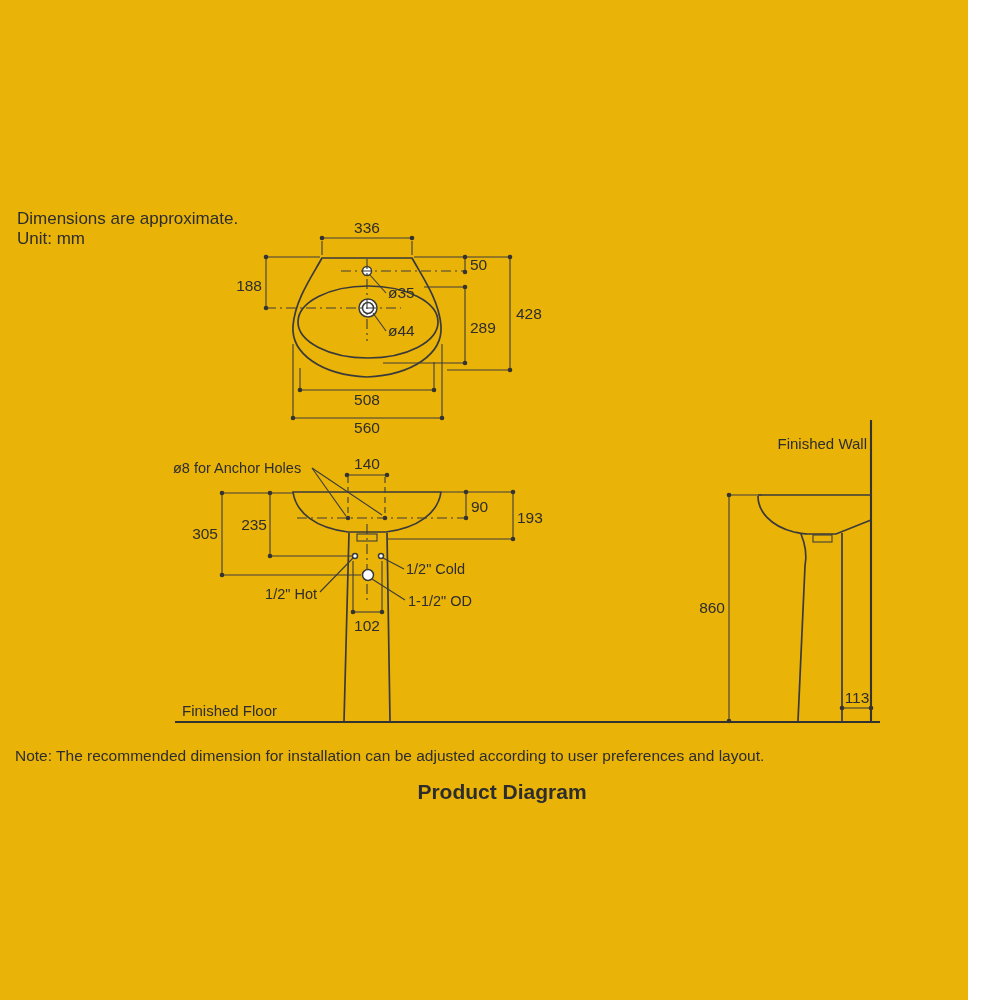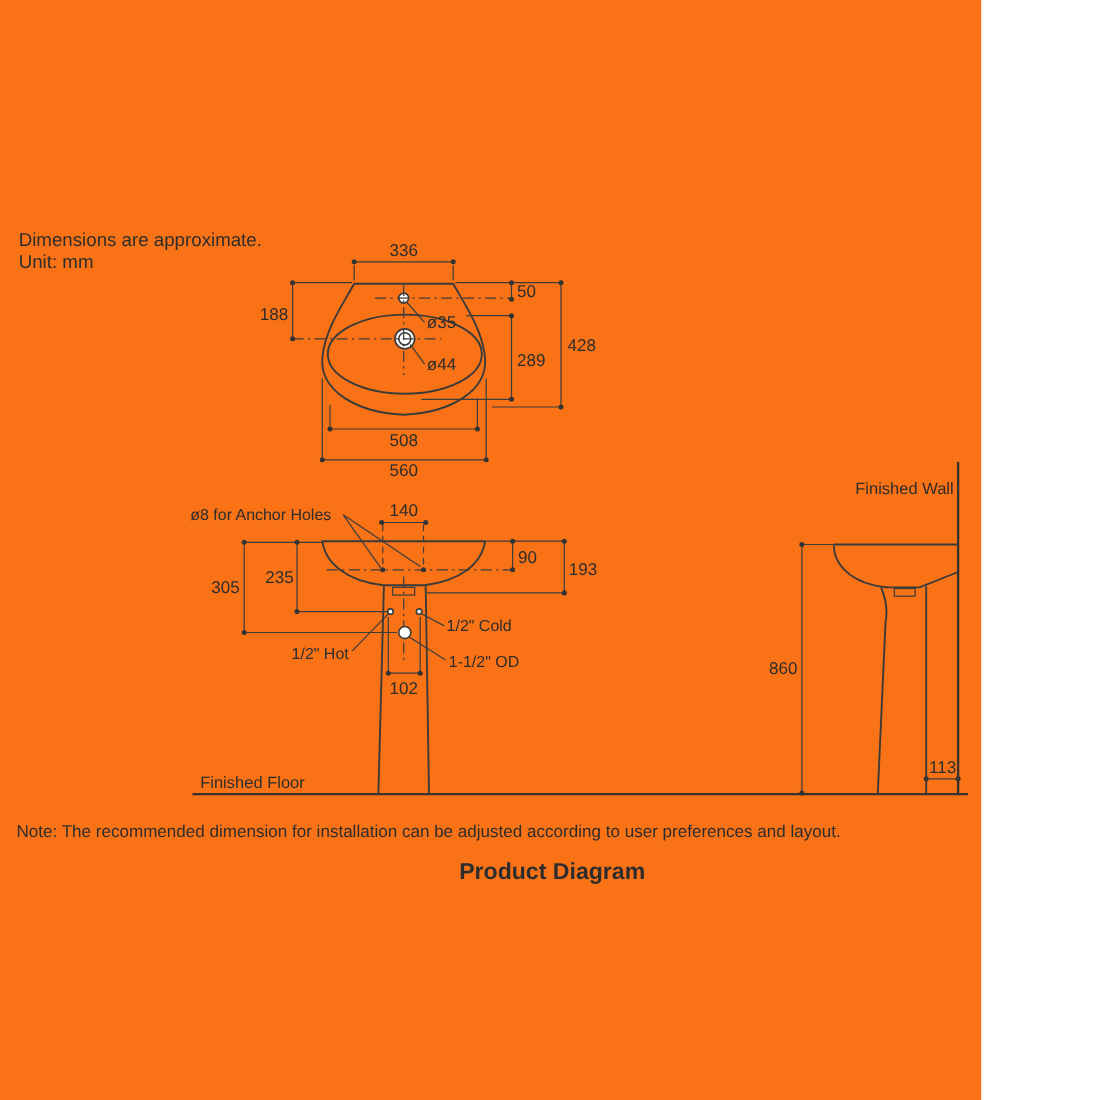--- a/index.html
+++ b/index.html
@@ -1,16 +1,16 @@
 <!DOCTYPE html>
 <html><head>
 <meta charset="utf-8">
 <style>
   html,body { margin:0; padding:0; background:#ffffff; }
-  .canvas { width:892px; height:1000px; background:#f97316; position:relative; }
+  .canvas { width:968px; height:1000px; background:#eab308; position:relative; }
   svg { display:block; }
   text {
     font-family: "Liberation Sans", "DejaVu Sans", sans-serif;
     fill:#2d2d2d;
   }
   .hdr   { font-size:17px; }
   .dim   { font-size:15.5px; }
   .lbl   { font-size:14.5px; }
   .view  { font-size:15px; }
   .note  { font-size:15.5px; }

